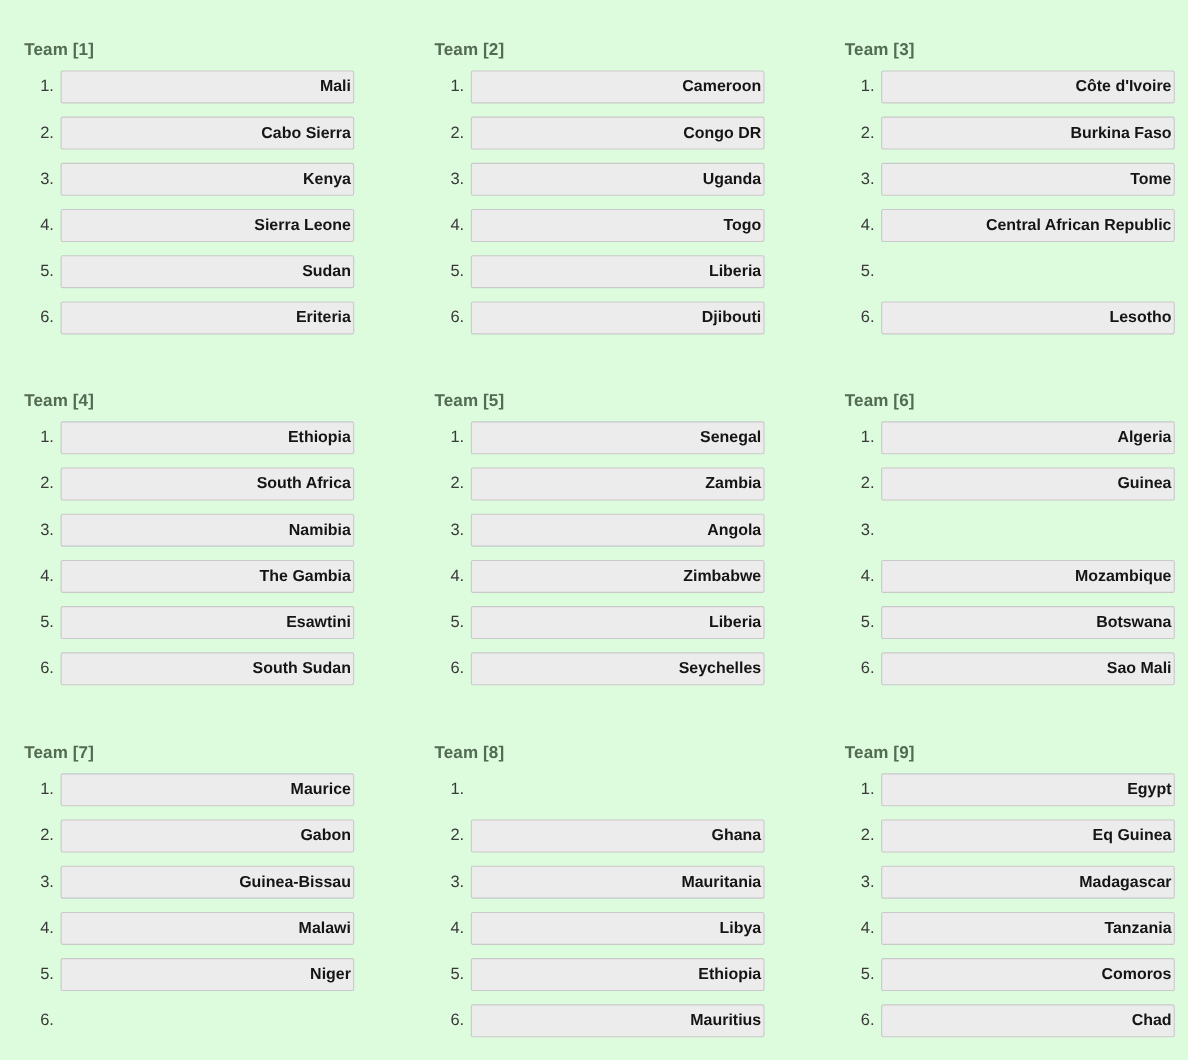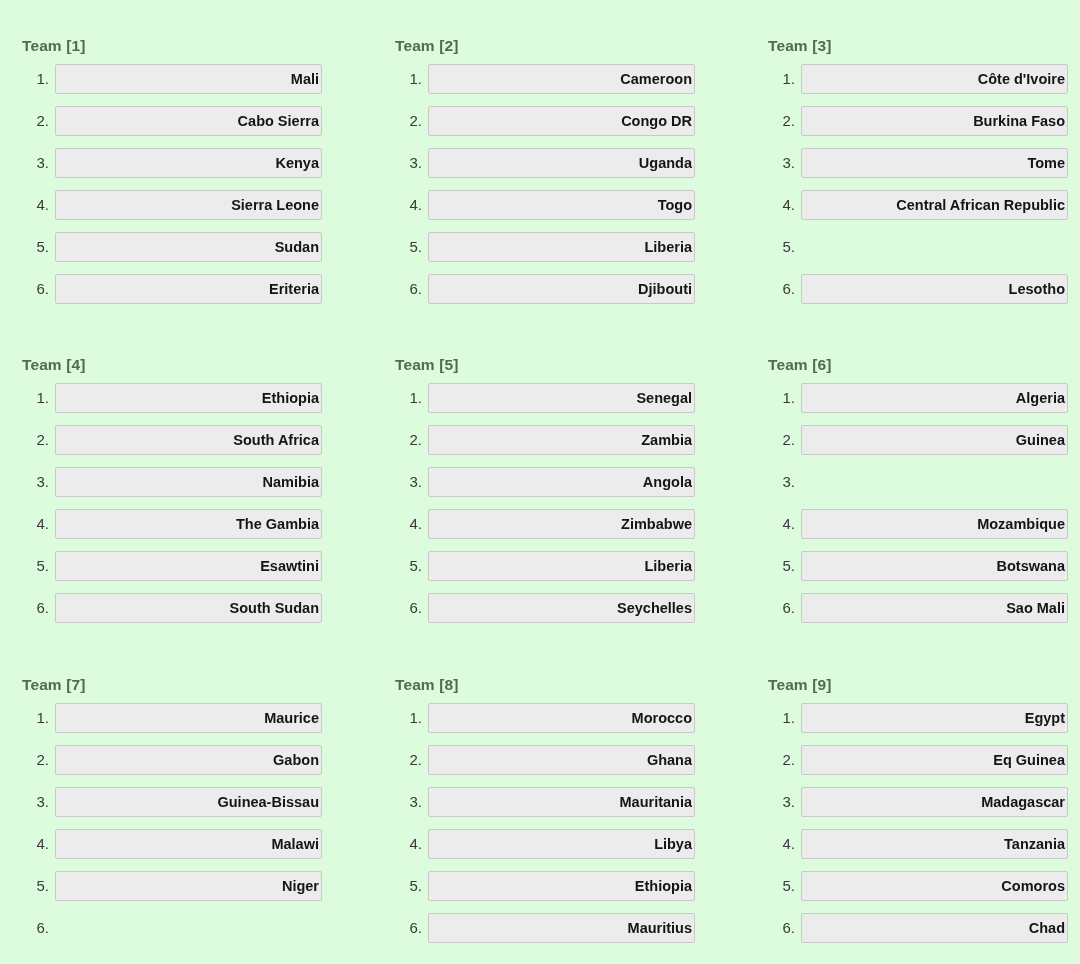--- a/index.html
+++ b/index.html
@@ -271,21 +271,20 @@
         <div class="slot-box">Niger</div>
       </div>
       <div class="slot-row">
         <span class="slot-index">6.</span>
       </div>
     </div>
     <div class="team-block">
       <div class="team-heading">Team [8]</div>
       <div class="slot-row">
         <span class="slot-index">1.</span>
-        <div class="slot-box">Morocco</div>
       </div>
       <div class="slot-row">
         <span class="slot-index">2.</span>
         <div class="slot-box">Ghana</div>
       </div>
       <div class="slot-row">
         <span class="slot-index">3.</span>
         <div class="slot-box">Mauritania</div>
       </div>
       <div class="slot-row">

